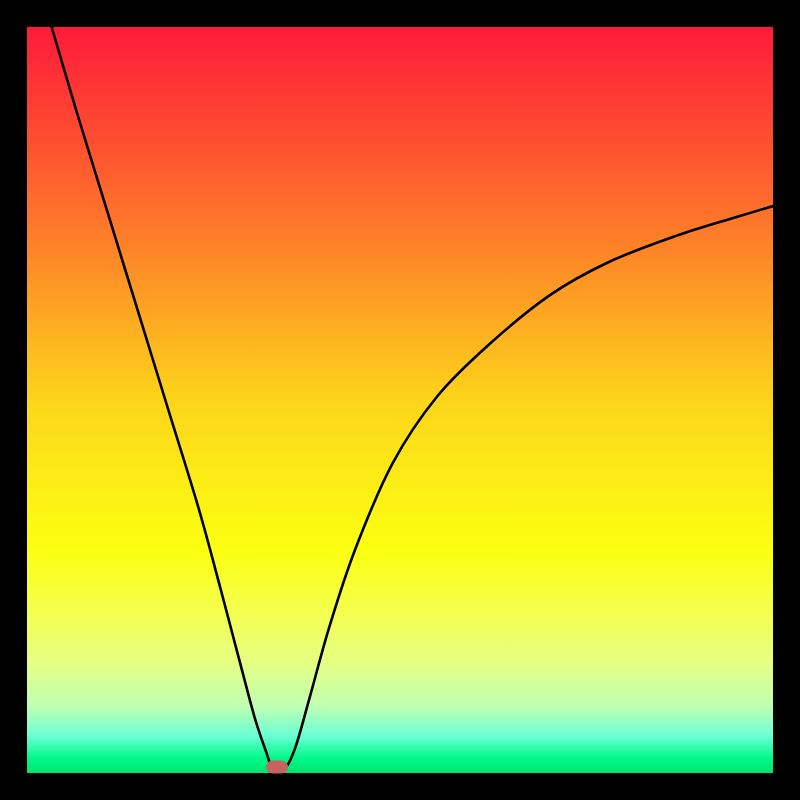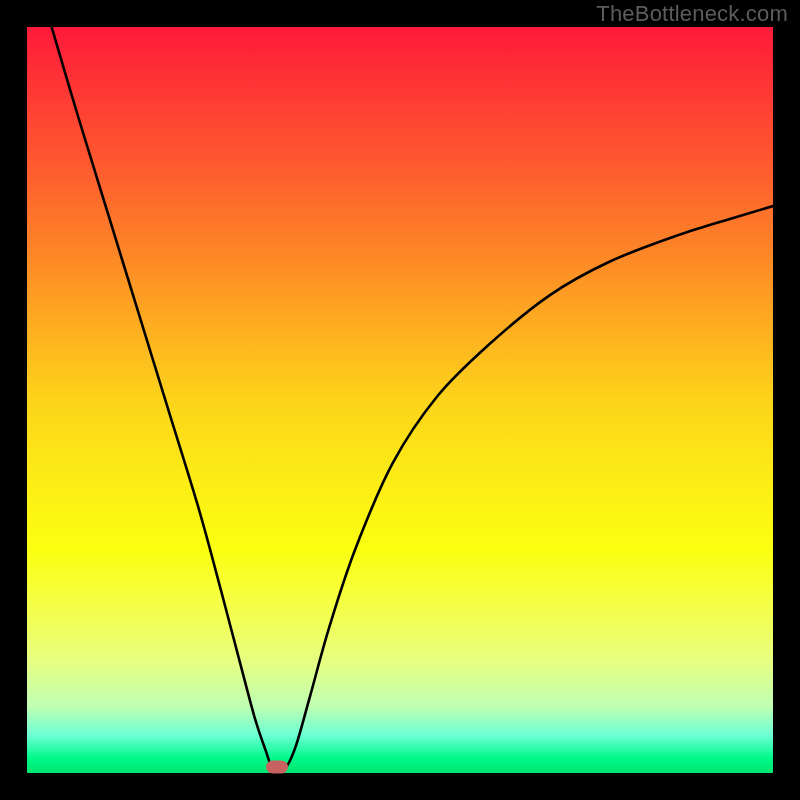--- a/index.html
+++ b/index.html
@@ -63,20 +63,19 @@
     height: 13px;
     border-radius: 7px;
     background: #c86260;
     transform: translate(-50%, -50%);
   }
 </style>
 </head>
 <body>
 
 <div class="frame">
-  <div class="watermark">TheBottleneck.com</div>
   <div class="plot-area">
     <svg class="curve-svg" viewBox="0 0 746 746" preserveAspectRatio="none">
       <path id="curve-path" fill="none" stroke="#000" stroke-width="2.6" stroke-linecap="round" stroke-linejoin="round" d="M 24.62 0.00 C 29.22 15.54, 42.65 61.55, 52.22 93.25 C 61.79 124.95, 72.11 157.90, 82.06 190.23 C 92.01 222.56, 101.95 254.88, 111.90 287.21 C 121.85 319.54, 131.79 351.86, 141.74 384.19 C 151.69 416.52, 162.88 451.33, 171.58 481.17 C 180.28 511.01, 187.12 537.74, 193.96 563.23 C 200.80 588.72, 207.01 612.96, 212.61 634.10 C 218.20 655.24, 223.18 675.13, 227.53 690.05 C 231.88 704.97, 235.61 714.92, 238.72 723.62 C 241.83 732.32, 243.07 739.16, 246.18 742.27 C 249.29 745.38, 253.64 746.00, 257.37 742.27 C 261.10 738.54, 264.21 732.32, 268.56 719.89 C 272.91 707.46, 277.88 687.56, 283.48 667.67 C 289.08 647.78, 294.67 624.77, 302.13 600.53 C 309.59 576.28, 317.67 549.55, 328.24 522.20 C 338.81 494.85, 351.86 461.90, 365.54 436.41 C 379.22 410.92, 394.14 389.16, 410.30 369.27 C 426.46 349.38, 443.87 333.84, 462.52 317.05 C 481.17 300.26, 502.31 282.24, 522.20 268.56 C 542.09 254.88, 560.74 244.94, 581.88 234.99 C 603.02 225.04, 627.88 216.34, 649.02 208.88 C 670.16 201.42, 692.54 195.20, 708.70 190.23 C 724.86 185.26, 739.78 180.90, 746.00 179.04"></path>
     </svg>
     <div id="marker" class="marker" style="left: 249.91px; top: 740px;"></div>
   </div>
 </div>
 
 </body></html>

